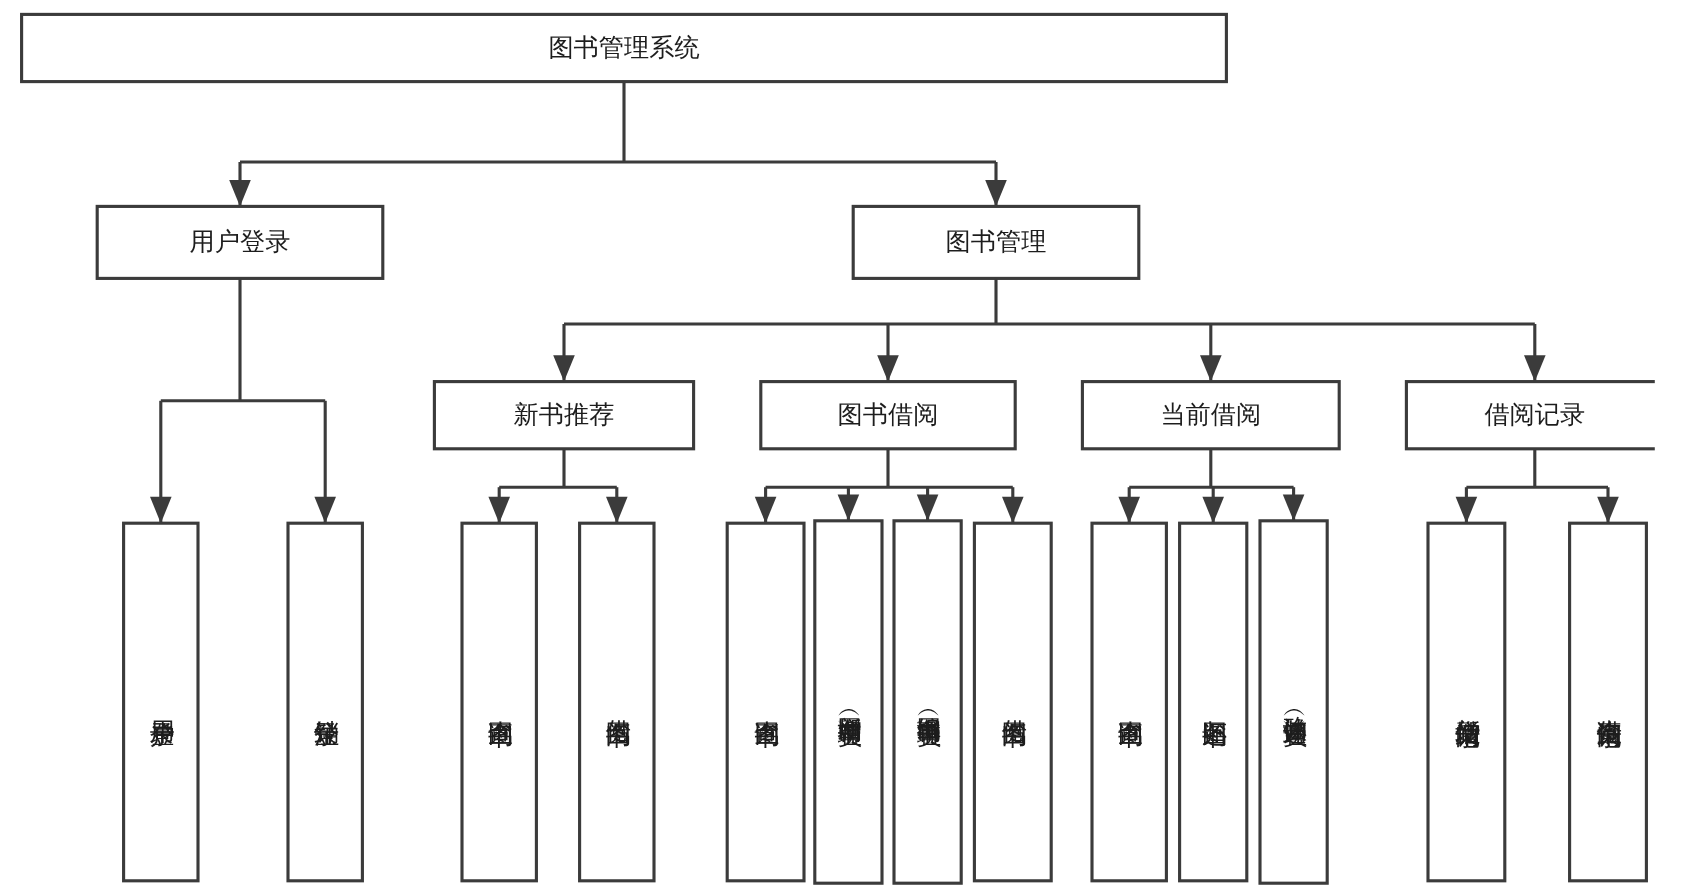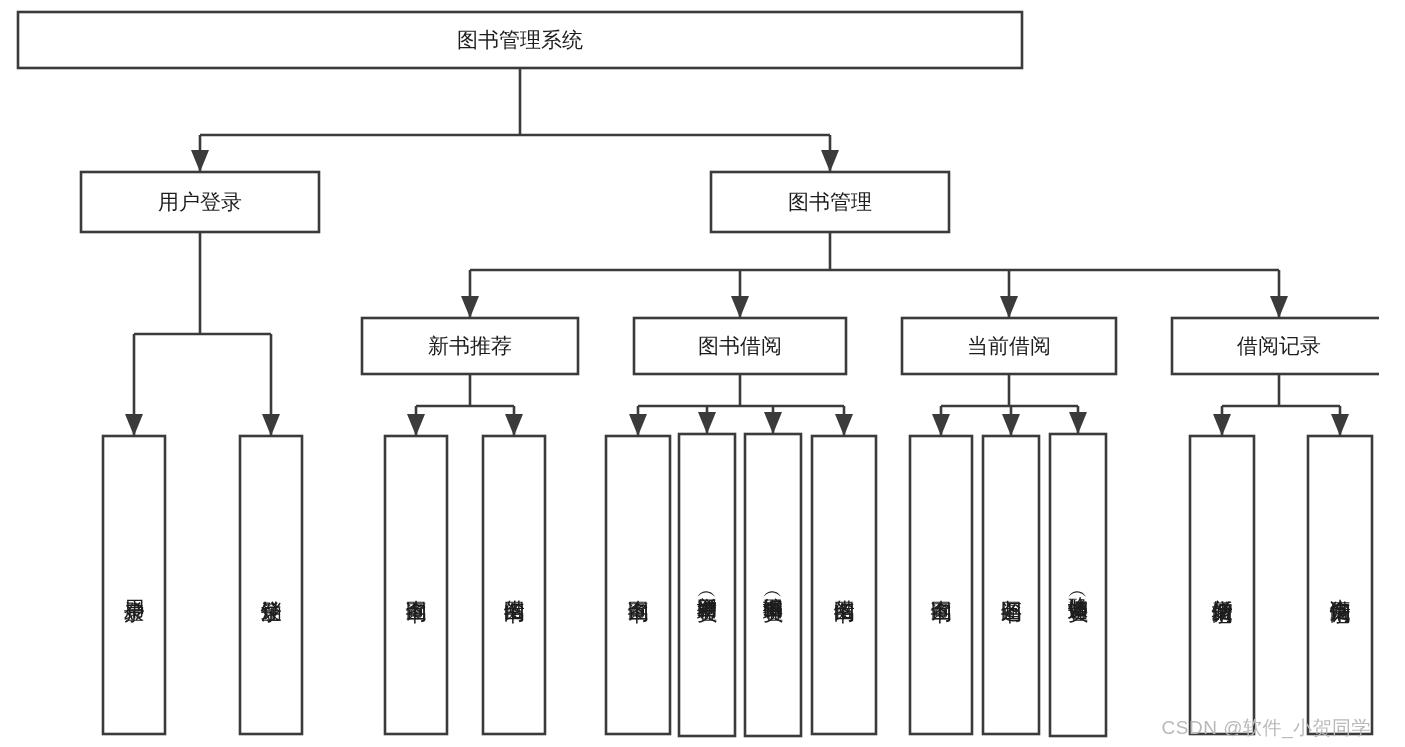--- a/index.html
+++ b/index.html
@@ -178,15 +178,14 @@
       <div class="node-label-v" style="left: 679px; top: 434px; width: 56px; height: 302px; font-size: 20px;">新增图书（管理员）</div>
       <div class="node-label-v" style="left: 745px; top: 434px; width: 56px; height: 302px; font-size: 20px;">编辑图书（管理员）</div>
       <div class="node-label-v" style="left: 812px; top: 436px; width: 64px; height: 298px;">借阅图书</div>
       <div class="node-label-v" style="left: 910px; top: 436px; width: 62px; height: 298px;">查询图书</div>
       <div class="node-label-v" style="left: 983px; top: 436px; width: 56px; height: 298px;">归还图书</div>
       <div class="node-label-v" style="left: 1050px; top: 434px; width: 56px; height: 302px; font-size: 20px;">确认归还（管理员）</div>
       <div class="node-label-v" style="left: 1190px; top: 436px; width: 64px; height: 298px;">新增借阅记录</div>
       <div class="node-label-v" style="left: 1308px; top: 436px; width: 64px; height: 298px;">查询借阅记录</div>
     </div>
 
-  <div class="watermark">CSDN @软件_小贺同学</div>
 
 </div>
 
 </body></html>

